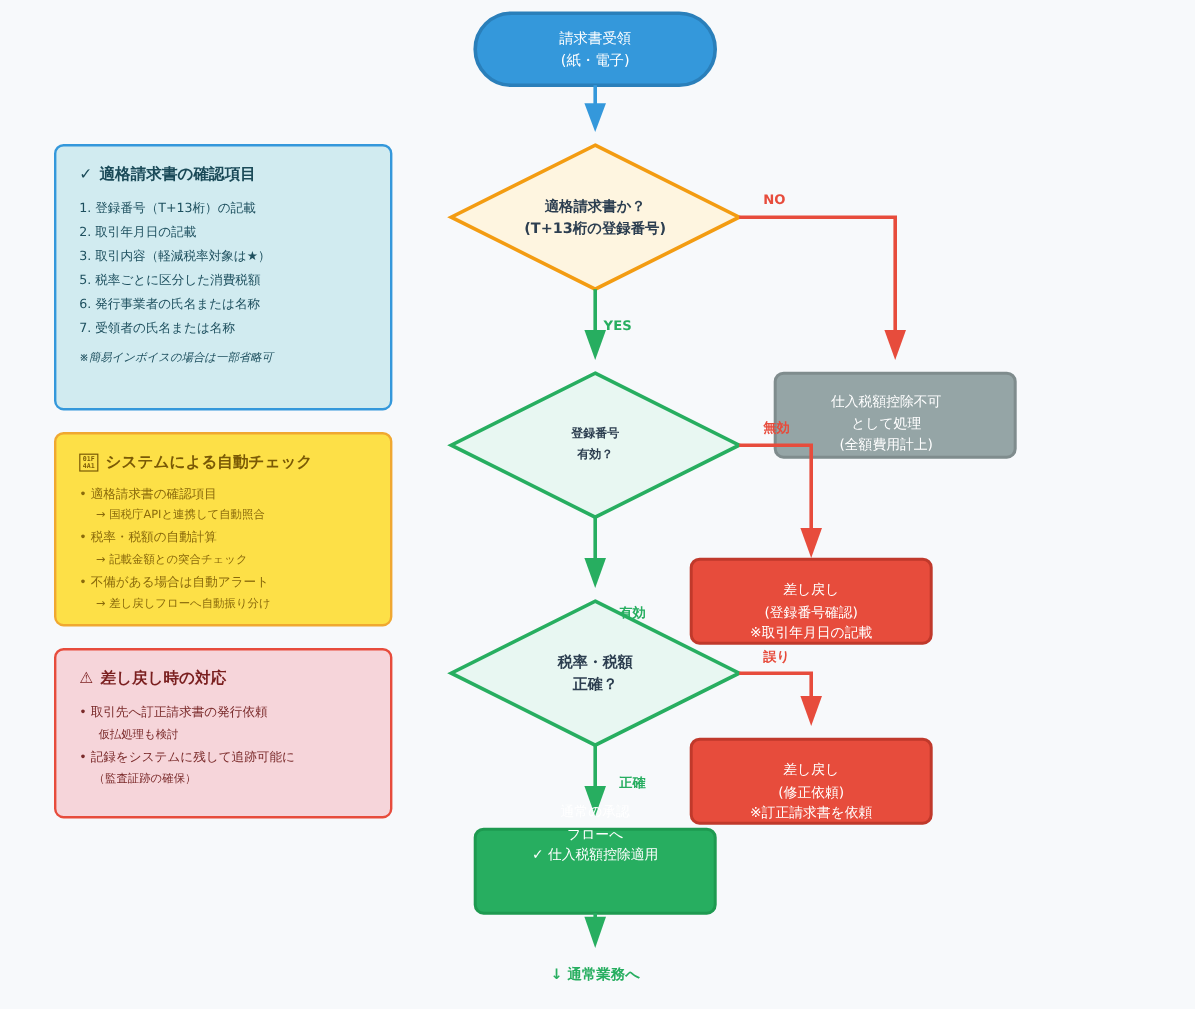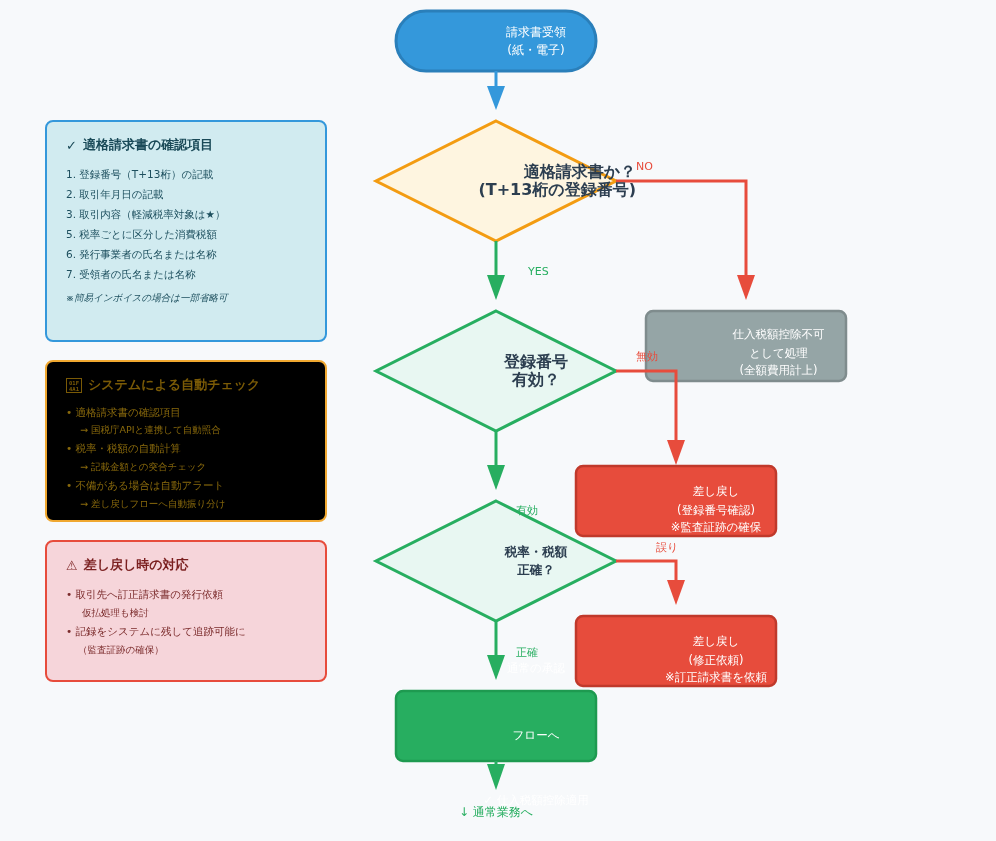--- a/index.html
+++ b/index.html
@@ -5,29 +5,29 @@
   html, body { margin:0; padding:0; }
   body { width:996px; height:841px; background:#f7f9fb; position:relative; overflow:hidden;
          font-family:"DejaVu Sans","Liberation Sans",sans-serif; }
   .panel { position:absolute; box-sizing:border-box; border-radius:8px; border:2px solid; padding:14px 19px; }
   .panel-title { font-size:13px; font-weight:bold; margin:0 0 10px 0; display:flex; align-items:center; gap:6px; }
   .panel-line { font-size:10.5px; line-height:20px; }
   .panel-sub { font-size:9.5px; line-height:17px; padding-left:14px; }
   .panel-note { font-size:9.5px; font-style:italic; margin-top:8px; }
   #p1 { left:45px; top:120px; width:282px; height:222px; background:#d1ebf0; border-color:#3498db; color:#1d4f5e; }
   #p1 .panel-title { color:#1a4a58; }
-  #p2 { left:45px; top:360px; width:282px; height:162px; background:#000000; border-color:#f0a830; color:#8a6a0c; }
+  #p2 { left:45px; top:360px; width:282px; height:162px; background:#fde047; border-color:#f0a830; color:#8a6a0c; }
   #p2 .panel-title { color:#7a5a06; }
   #p3 { left:45px; top:540px; width:282px; height:142px; background:#f6d5da; border-color:#e74c3c; color:#7a2a2a; }
   #p3 .panel-title { color:#7a1f1f; }
   .badge-icon { display:inline-block; width:16px; height:15px; border:1px solid #7a5a06; font-family:"DejaVu Sans Mono",monospace;
                 font-size:5.5px; line-height:6.5px; text-align:center; box-sizing:border-box; padding-top:1px; }
   svg#flow { position:absolute; left:0; top:0; }
-  .node-text { position:absolute; text-align:center; display:flex; flex-direction:column; justify-content:center; align-items:center;padding-left:40px; }
-  .edge-label { position:absolute; font-size:11px; font-weight:normal; }
+  .node-text { position:absolute; text-align:center; display:flex; flex-direction:column; justify-content:center; align-items:center; }
+  .edge-label { position:absolute; font-size:11px; font-weight:bold; }
 </style>
 </head>
 <body>
 
 <div class="panel" id="p1">
   <div class="panel-title">
     <span>✓</span>
     <span>適格請求書の確認項目</span>
   </div>
   <div class="panel-line">1. 登録番号（T+13桁）の記載</div>
@@ -108,59 +108,59 @@
   <rect x="396" y="691" width="200" height="70" rx="7" fill="#27ae60" stroke="#1e9a50" stroke-width="2.5"></rect>
   <line x1="496" y1="761" x2="496" y2="770" stroke="#27ae60" stroke-width="3"></line>
   <polygon points="487,764 505,764 496,790" fill="#27ae60"></polygon>
 </svg>
 
 <div class="node-text" style="left:396px;top:11px;width:200px;height:60px;color:#fff;font-size:12px;line-height:18px;">
   <div>請求書受領</div>
   <div>(紙・電子)</div>
 </div>
 
-<div class="node-text" style="left:396px;top:151px;width:200px;height:60px;color:#2c3e50;font-size:16px;font-weight:bold;line-height:18px;align-items:flex-end;">
+<div class="node-text" style="left:396px;top:151px;width:200px;height:60px;color:#2c3e50;font-size:12px;font-weight:bold;line-height:18px;">
   <div>適格請求書か？</div>
   <div>(T+13桁の登録番号)</div>
 </div>
 
-<div class="node-text" style="left:396px;top:341px;width:200px;height:60px;color:#2c3e50;font-size:16px;font-weight:bold;line-height:18px;">
+<div class="node-text" style="left:396px;top:341px;width:200px;height:60px;color:#2c3e50;font-size:10px;font-weight:bold;line-height:18px;">
   <div>登録番号</div>
   <div>有効？</div>
 </div>
 
 <div class="node-text" style="left:396px;top:531px;width:200px;height:60px;color:#2c3e50;font-size:12.5px;font-weight:bold;line-height:18px;">
   <div>税率・税額</div>
   <div>正確？</div>
 </div>
 
 <div class="node-text" style="left:646px;top:318px;width:185px;height:66px;color:#fff;font-size:11.5px;line-height:19px;">
   <div>仕入税額控除不可</div>
   <div>として処理</div>
   <div style="line-height:14px">(全額費用計上)</div>
 </div>
 
 <div class="node-text" style="left:576px;top:476px;width:200px;height:64px;color:#fff;font-size:11.5px;line-height:19px;">
   <div>差し戻し</div>
   <div>(登録番号確認)</div>
-  <div style="line-height:14px">※監査証跡の確保</div>
+  <div style="line-height:14px">※取引年月日の記載</div>
 </div>
 
 <div class="node-text" style="left:576px;top:626px;width:200px;height:64px;color:#fff;font-size:11.5px;line-height:19px;">
   <div>差し戻し</div>
   <div>(修正依頼)</div>
   <div style="line-height:14px">※訂正請求書を依頼</div>
 </div>
 
-<div class="node-text" style="left:396px;top:701px;width:200px;height:64px;color:#fff;font-size:11.5px;line-height:19px;gap:48px;">
+<div class="node-text" style="left:396px;top:661px;width:200px;height:64px;color:#fff;font-size:11.5px;line-height:19px;">
   <div>通常の承認</div>
   <div>フローへ</div>
   <div style="line-height:14px">✓ 仕入税額控除適用</div>
 </div>
 
 <div class="edge-label" style="left:636px;top:160px;color:#e74c3c;">NO</div>
-<div class="edge-label" style="left:528px;top:265px;color:#27ae60;">YES</div>
+<div class="edge-label" style="left:503px;top:265px;color:#27ae60;">YES</div>
 <div class="edge-label" style="left:636px;top:349px;color:#e74c3c;">無効</div>
 <div class="edge-label" style="left:516px;top:455px;color:#27ae60;margin-top:48px;">有効</div>
-<div class="edge-label" style="left:636px;top:540px;color:#e74c3c;margin-left:20px;">誤り</div>
+<div class="edge-label" style="left:636px;top:540px;color:#e74c3c;">誤り</div>
 <div class="edge-label" style="left:516px;top:645px;color:#27ae60;">正確</div>
 
 <div class="edge-label" style="left:446px;top:804px;width:100px;text-align:center;color:#27ae60;font-size:12px;">↓ 通常業務へ</div>
 
 </body></html>

